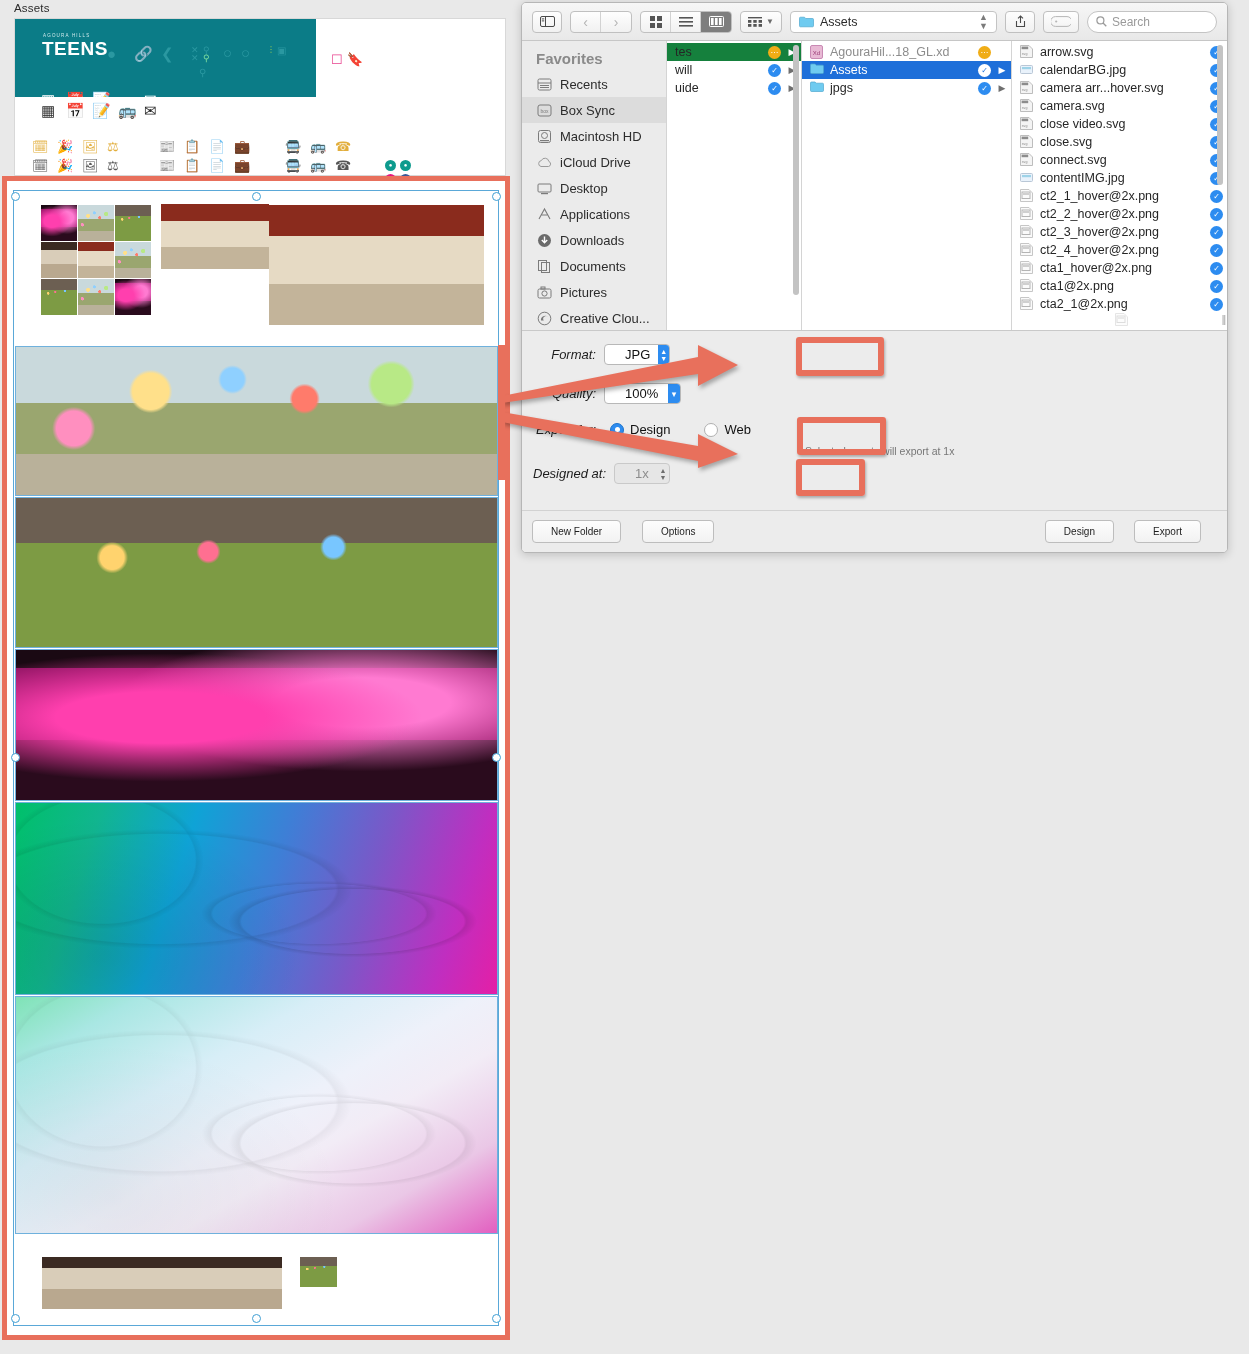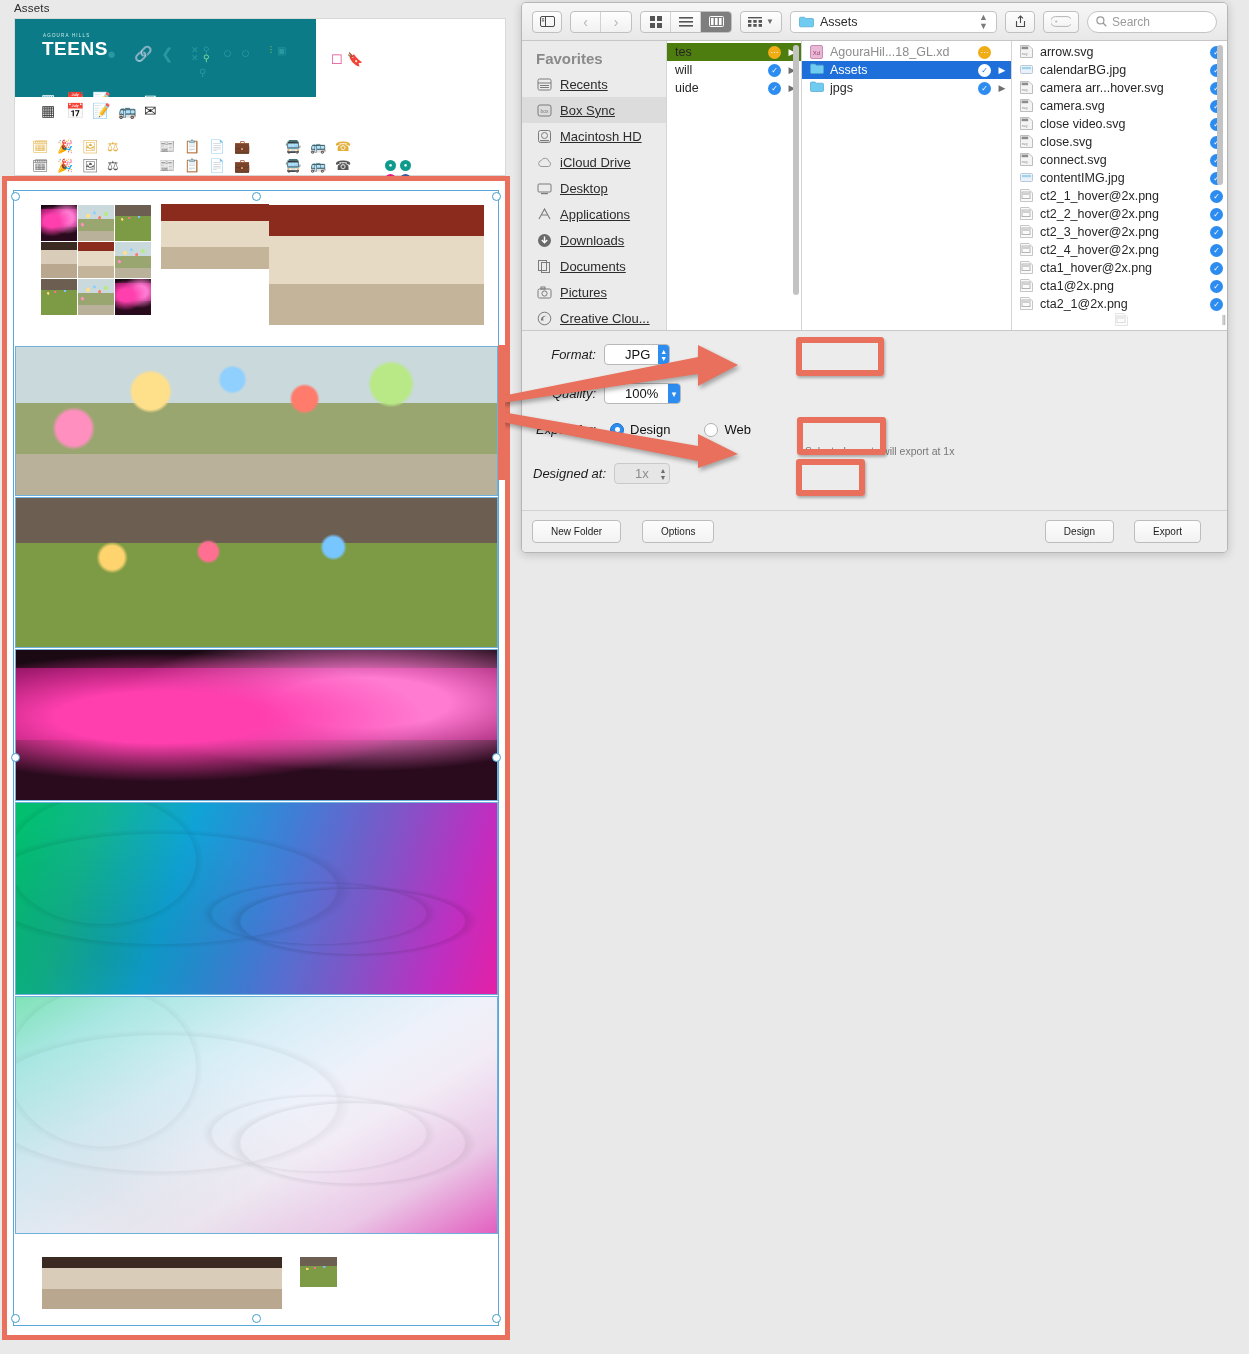--- a/index.html
+++ b/index.html
@@ -106,21 +106,21 @@
   }
   .pathbox .chev{ margin-left:auto; color:#7b7b7b; font-size:9px; line-height:1; }
   .searchbox{
     width:130px; height:22px; background:#fff; border:1px solid #c4c4c4; border-radius:11px;
     display:flex; align-items:center; gap:5px; padding:0 8px; font-size:12px; color:#9a9a9a;
   }
 
   #browser{ display:flex; height:290px; background:#fff; border-bottom:1px solid #c9c9c9; }
   #sidebar{ width:145px; background:#ebebeb; border-right:1px solid #d4d4d4; padding-top:9px; }
   .sb-head{ font-size:15px; color:#8a8a8a; font-weight:bold; padding:0 0 4px 14px; }
-  .sb-item{ display:flex; align-items:center; gap:7px; height:26px; padding-left:14px; font-size:13px; color:#2c2c2c;text-decoration:underline; }
+  .sb-item{ display:flex; align-items:center; gap:7px; height:26px; padding-left:14px; font-size:13px; color:#2c2c2c; }
   .sb-item.sel{ background:#dcdcdc; }
   .sb-ic{ width:17px; height:17px; flex:0 0 17px; display:flex; align-items:center; justify-content:center; color:#7b7b7b; }
 
   .col{ border-right:1px solid #d4d4d4; position:relative; overflow:hidden; background:#fff; }
   #col1{ width:135px; }
   #col2{ width:210px; }
   #col3{ flex:1; }
   .frow{ display:flex; align-items:center; height:18px; padding:0 4px 0 8px; gap:6px; font-size:12.5px; color:#262626; white-space:nowrap; }
   .frow.sel{ background:#1e6fd9; color:#fff; }
   .frow.dim{ color:#8c8c8c; }
@@ -474,21 +474,21 @@
               <circle cx="7.5" cy="7.5" r="6.3" fill="none" stroke="#7b7b7b"></circle>
               <path d="M4 9.5 a4 4 0 0 1 7 -3.2 a2.6 2.6 0 0 0 -4.2 3.2 z" fill="#7b7b7b"></path>
             </svg>
           </span>
         <span>Creative Clou...</span>
       </div>
     </div>
 
     <div class="col" id="col1">
       <div style="padding-top:2px;">
-        <div class="frow sel" style="background:#4d7c0f;color:#262626;">
+        <div class="frow sel" style="background:#15803d;color:#262626;">
           <span class="fname">tes</span>
           <span class="badge amber">⋯</span>
           <span class="arrowr">▶</span>
         </div>
         <div class="frow">
           <span class="fname">will</span>
           <span class="badge blue">✓</span>
           <span class="arrowr">▶</span>
         </div>
         <div class="frow">

